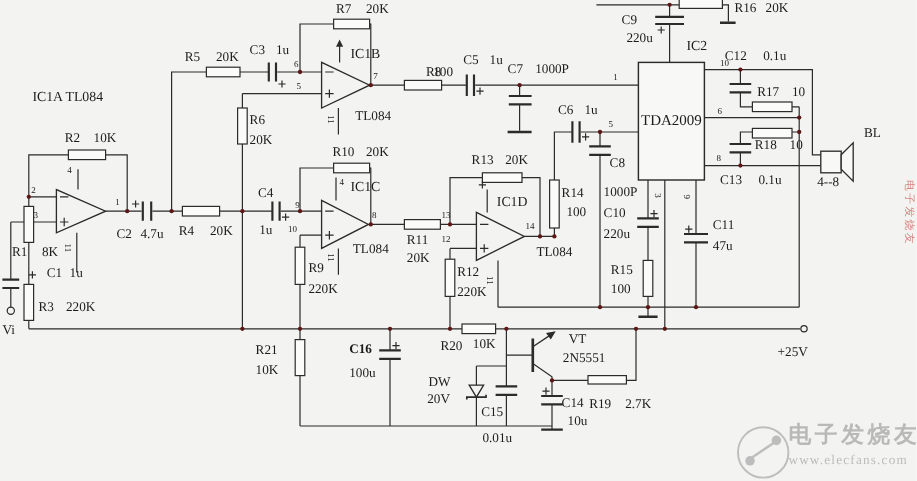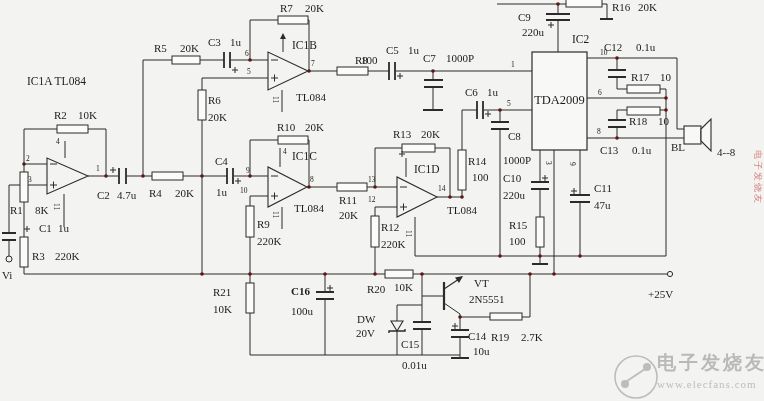--- a/index.html
+++ b/index.html
@@ -283,22 +283,22 @@
   <span class="lbl" style="left:291px;top:286px;font-weight:bold;">C16</span>
   <span class="lbl" style="left:291px;top:306px;">100u</span>
 
   <span class="lbl" style="left:357px;top:314px;">DW</span>
   <span class="lbl" style="left:356px;top:328px;text-align:right;">20V</span>
   <span class="lbl" style="left:474px;top:278px;">VT</span>
   <span class="lbl" style="left:469px;top:294px;">2N5551</span>
 
   <span class="lbl" style="left:2px;top:270px;">Vi</span>
   <span class="lbl" style="left:648px;top:289px;">+25V</span>
-  <span class="lbl" style="left:671px;top:106px;margin-top:36px;">BL</span>
-  <span class="lbl" style="left:681px;top:147px;margin-left:36px;">4--8</span>
+  <span class="lbl" style="left:720px;top:106px;">BL</span>
+  <span class="lbl" style="left:681px;top:147px;">4--8</span>
 
   <span class="lbl pin" style="left:56px;top:138px;">4</span>
   <span class="lbl pin" style="left:26px;top:155px;">2</span>
   <span class="lbl pin" style="left:28px;top:176px;">3</span>
   <span class="lbl pin" style="left:96px;top:165px;">1</span>
   <span class="lbl pin rot" style="left:60px;top:203px;">11</span>
   <span class="lbl pin" style="left:245px;top:50px;">6</span>
   <span class="lbl pin" style="left:247px;top:68px;">5</span>
   <span class="lbl pin" style="left:311px;top:60px;">7</span>
   <span class="lbl pin rot" style="left:279px;top:96px;">11</span>

